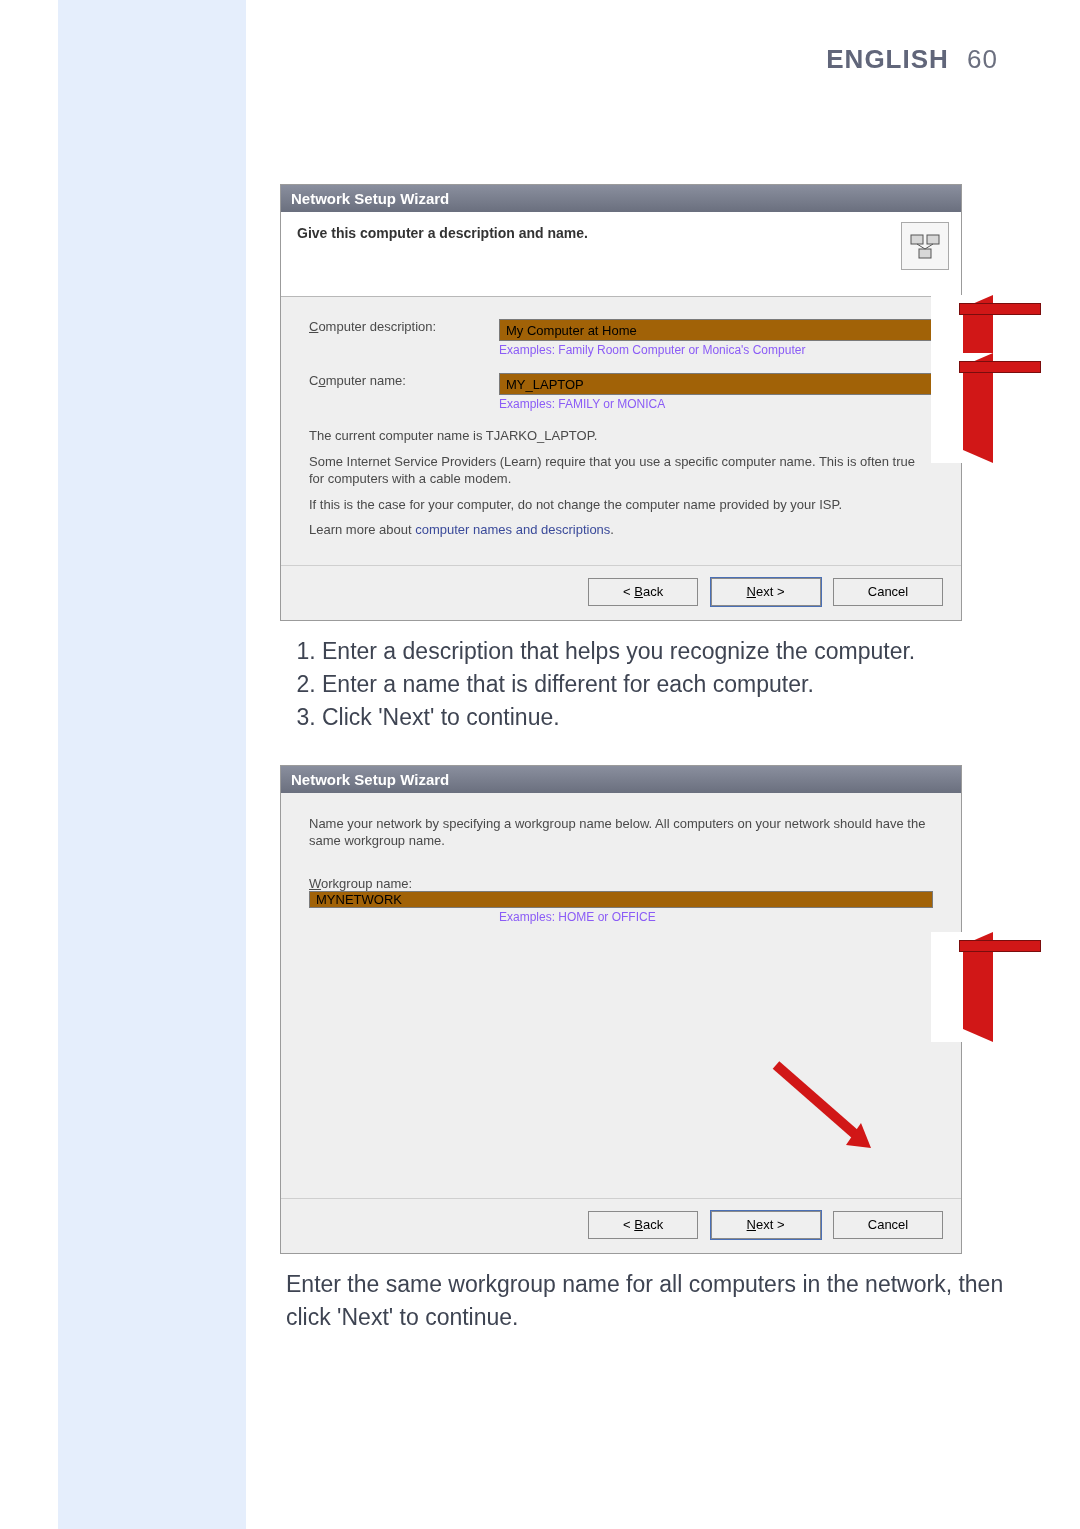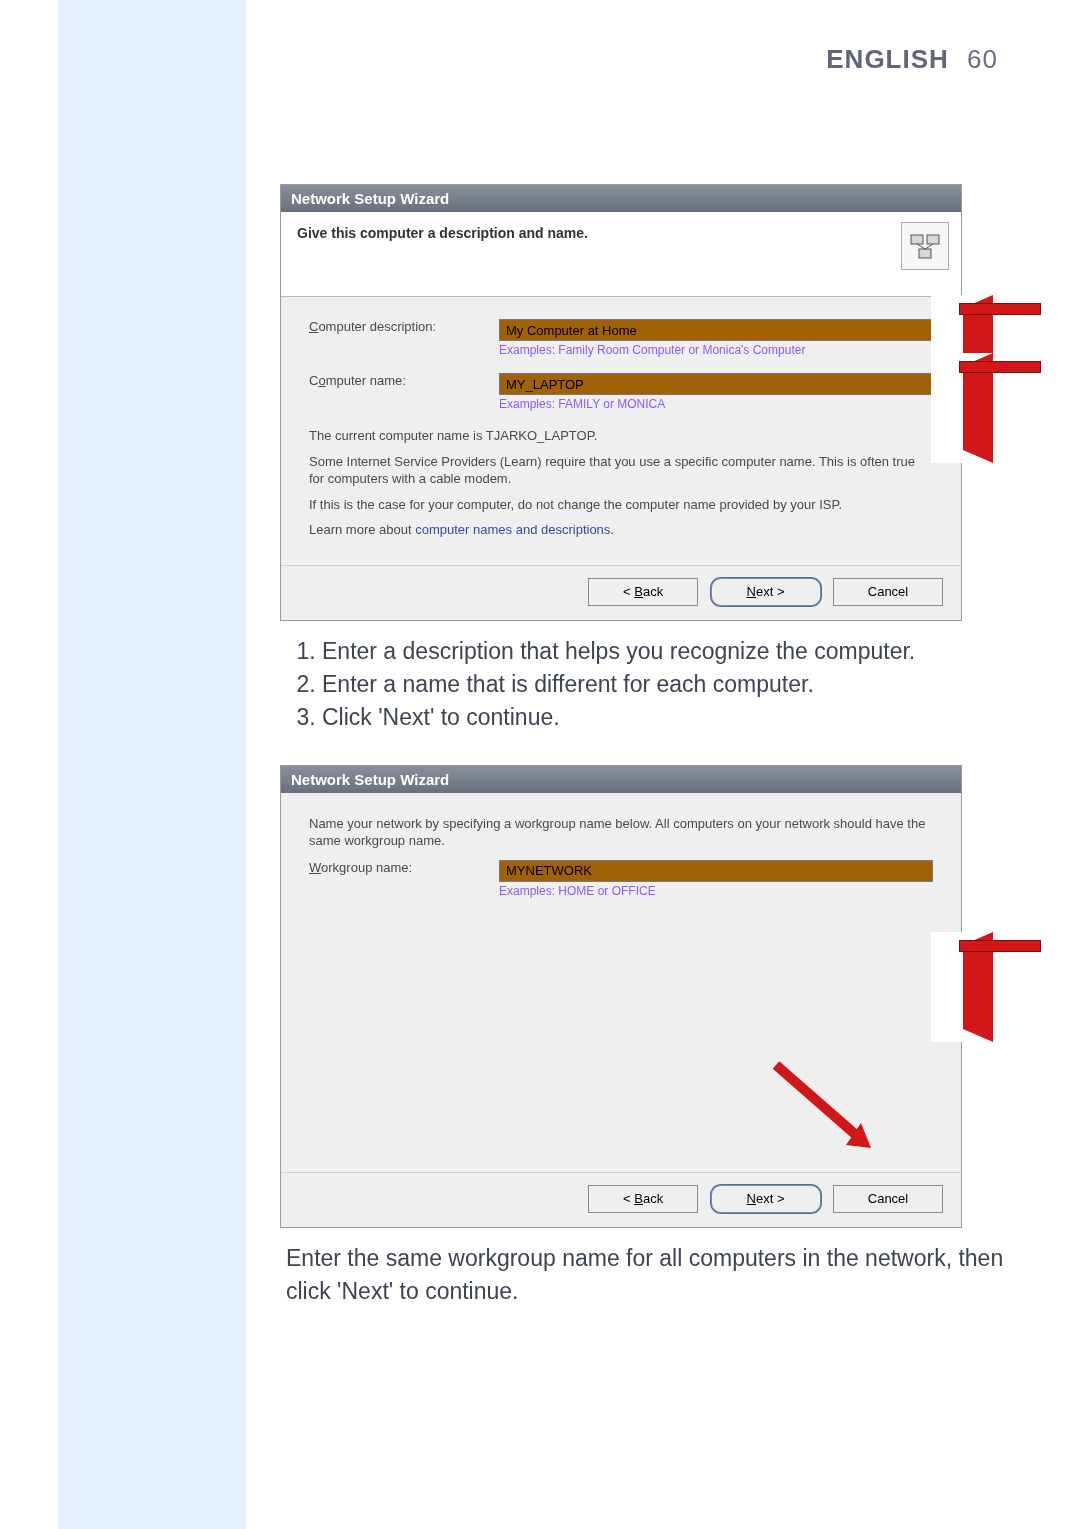--- a/index.html
+++ b/index.html
@@ -129,21 +129,20 @@
     width: 110px;
     height: 28px;
     margin-left: 8px;
     border: 1px solid #8a8a8a;
     background: #efefef;
     font-size: 13px;
     cursor: pointer;
   }
   .wizard .buttons button.primary {
     box-shadow: 0 0 0 1px #4a6fb5;
-    border-radius: 10px;
   }
   .wizard .buttons .u { text-decoration: underline; }
   .spacer-large { height: 240px; }
 
   
   .red-arrow-left {
     position: absolute;
     width: 110px;
     height: 26px;
   }
@@ -263,21 +262,21 @@
         <li>Enter a name that is different for each computer.</li>
         <li>Click 'Next' to continue.</li>
       </ol>
     </div>
 
     <div class="wizard">
       <div class="titlebar">Network Setup Wizard</div>
       <div class="body">
         <div class="bodytext" style="margin-top:0;">Name your network by specifying a workgroup name below. All computers on your network should have the same workgroup name.</div>
 
-        <div class="formrow" style="margin-top:10px;">
+        <div class="formrow" style="margin-top:26px;flex-direction:column;">
           <div class="lbl"><span class="u">W</span>orkgroup name:</div>
           <input type="text" value="MYNETWORK" style="">
         </div>
         <div class="examples">Examples: HOME or OFFICE</div>
 
         <div class="spacer-large"></div>
 
         <div class="red-diag-arrow" style="left:480px; top:260px;">
           <svg viewBox="0 0 120 100">
             <line x1="15" y1="12" x2="95" y2="82" stroke="#d11717" stroke-width="10"></line>

